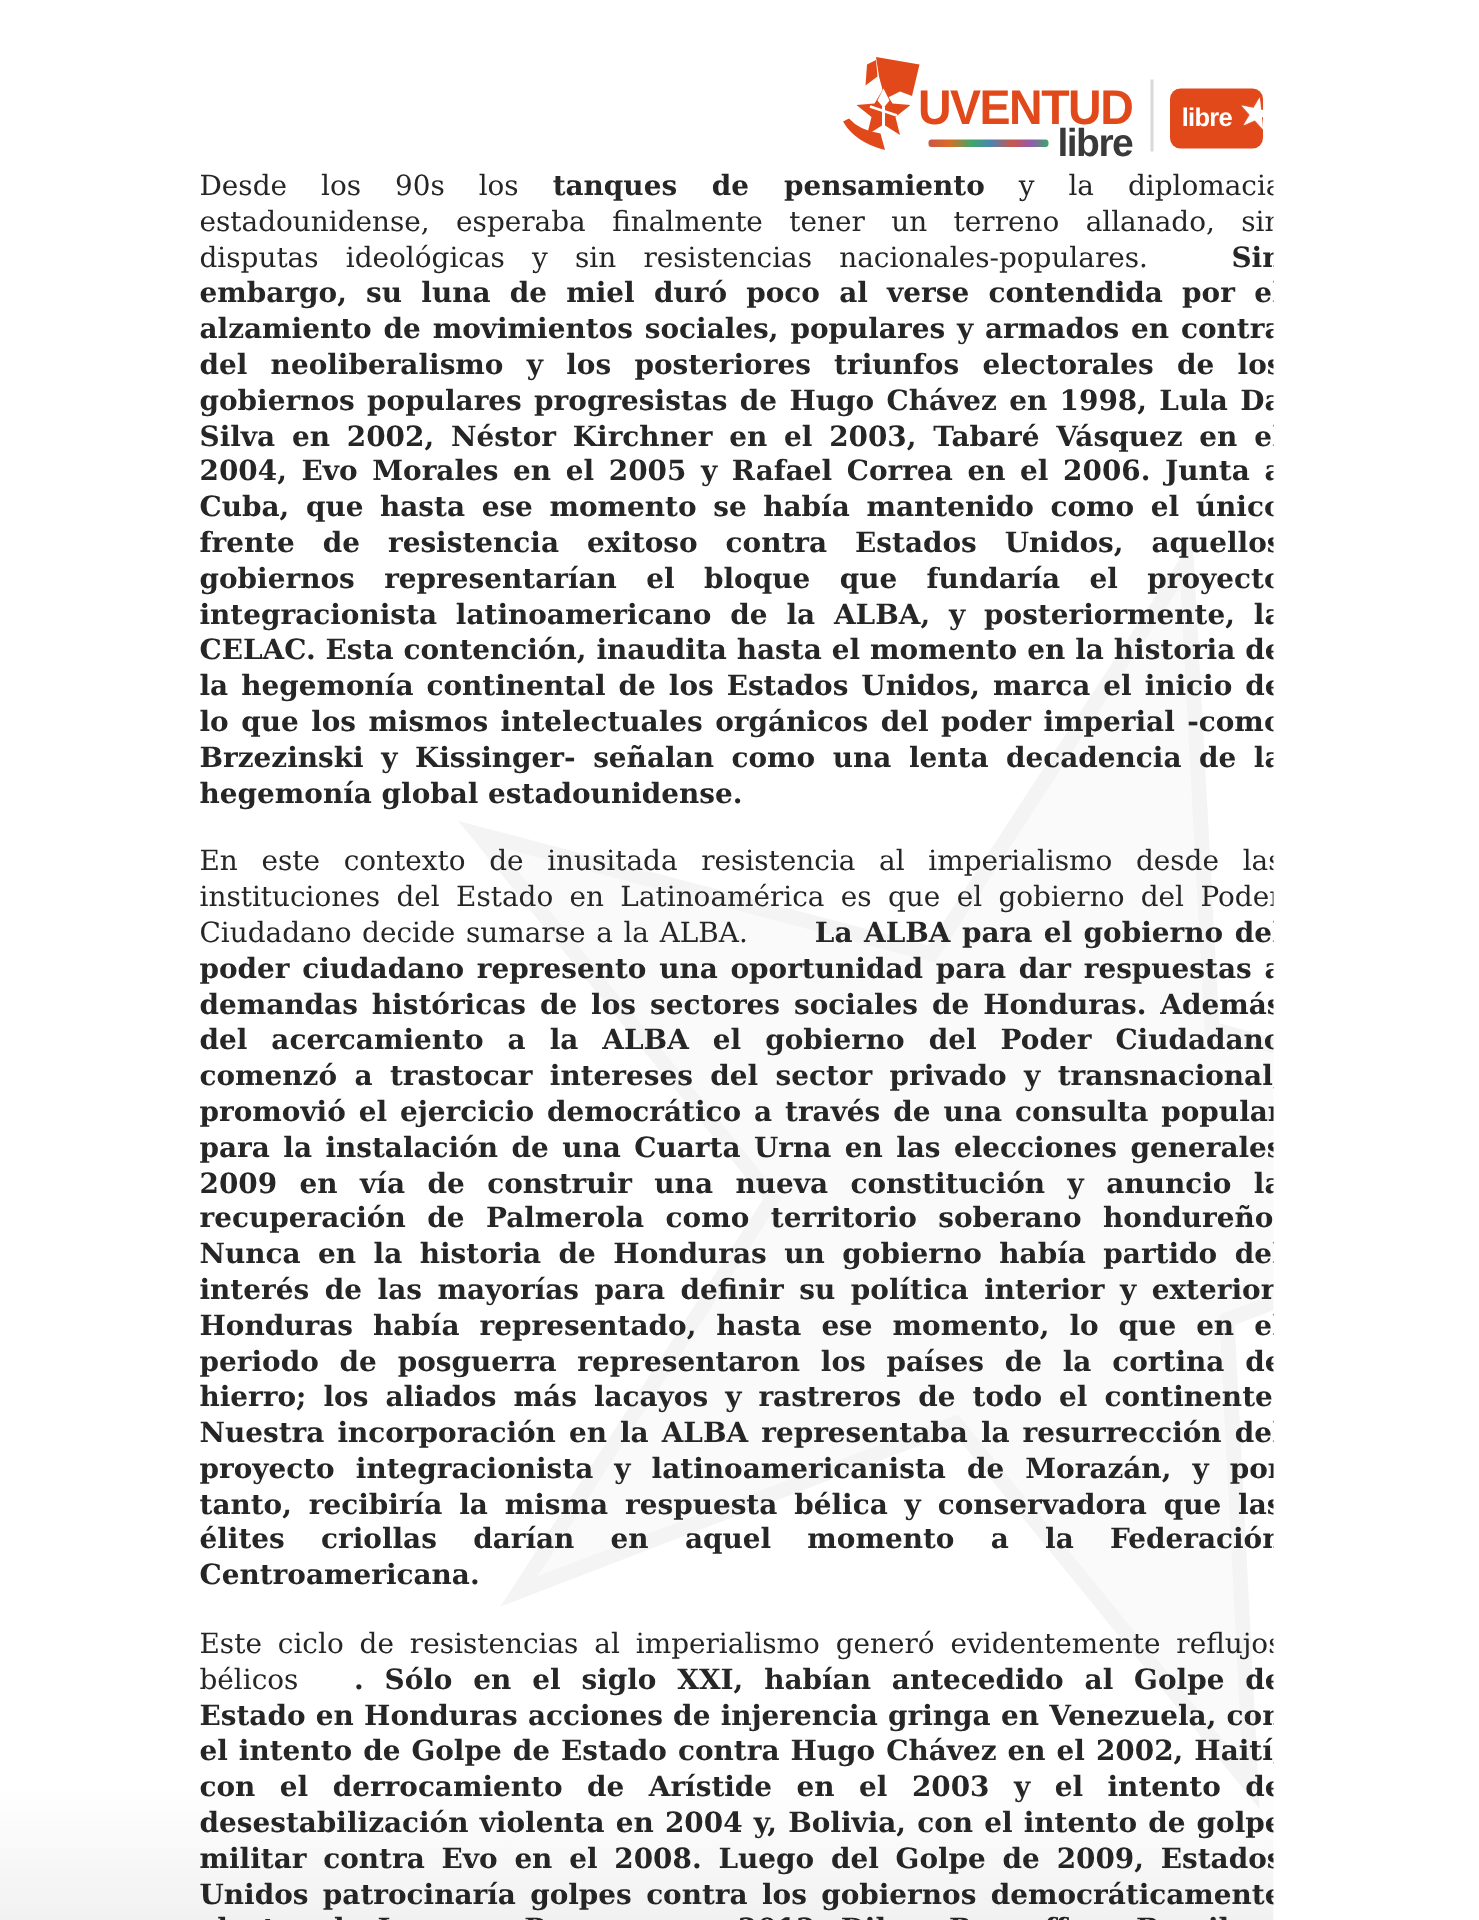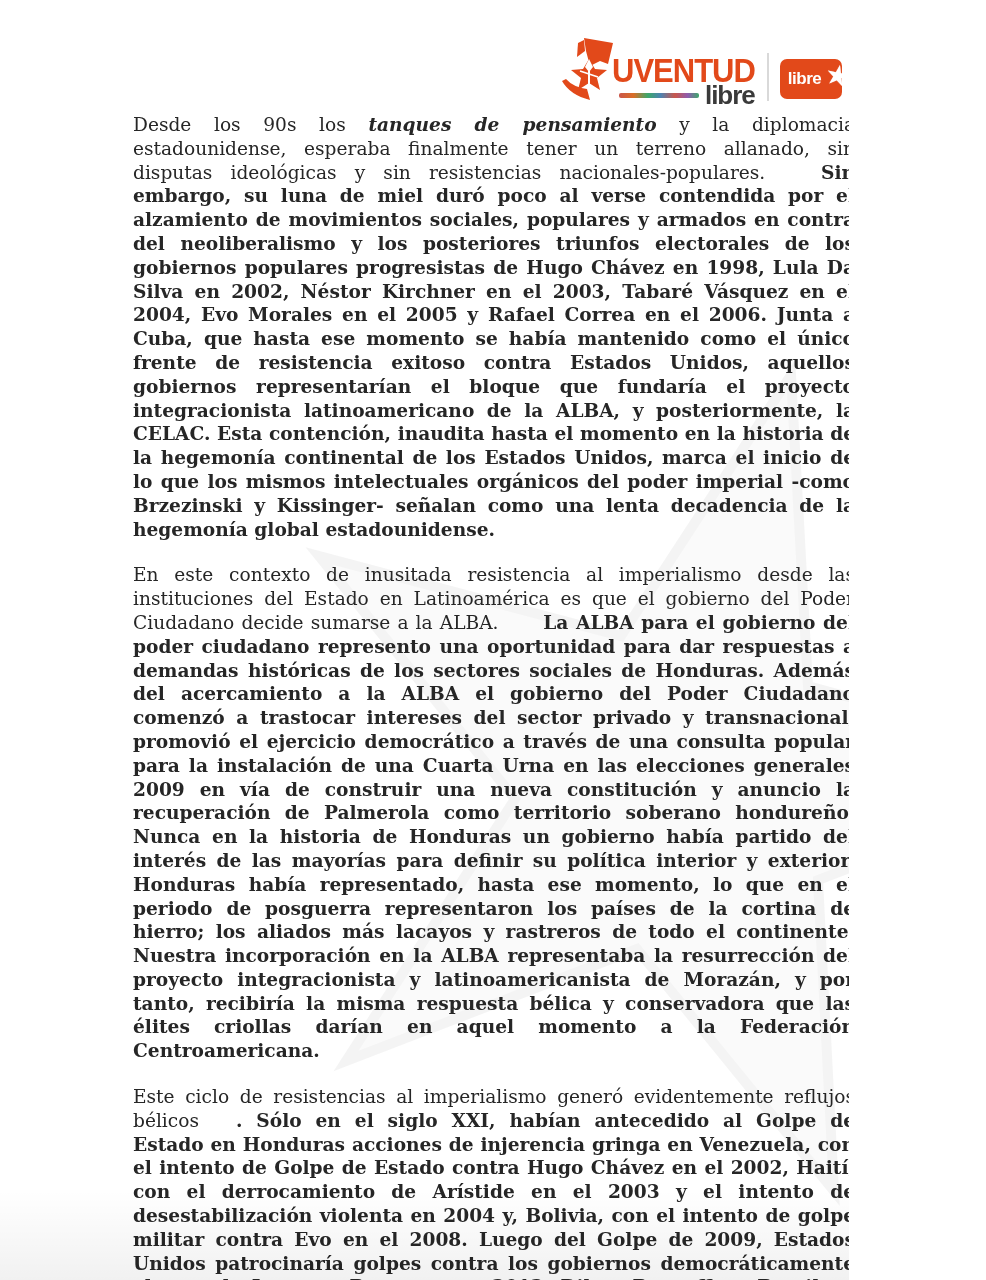--- a/index.html
+++ b/index.html
@@ -54,21 +54,21 @@
     transform:rotate(12deg);
   }
   
   .doc-body{
     position:absolute;left:133px;top:113px;width:722px;
     font-size:18.6px;line-height:23.8px;color:#262626;
     text-align:justify;
   }
   .para{margin:0 0 22px 0;}
   .para span.bold{font-weight:normal;}
-  .para span.bold-italic{font-weight:bold;font-style:italic;}
+  .para span.bold-italic{font-weight:bold;}
   .para span.regular{font-weight:bold;margin-left:37px;}
 </style>
 </head>
 <body>
 
 <div class="page">
 
   <svg class="watermark" viewBox="0 0 920 920" aria-hidden="true">
     <path d="M571,45 L588,356 L889,438 L598,550 L614,861 L417,619 L126,731 L295,469 L99,226 L401,306 Z" fill="#f7f7f7" stroke="#ececec" stroke-width="10" stroke-linejoin="miter"></path>
   </svg>

